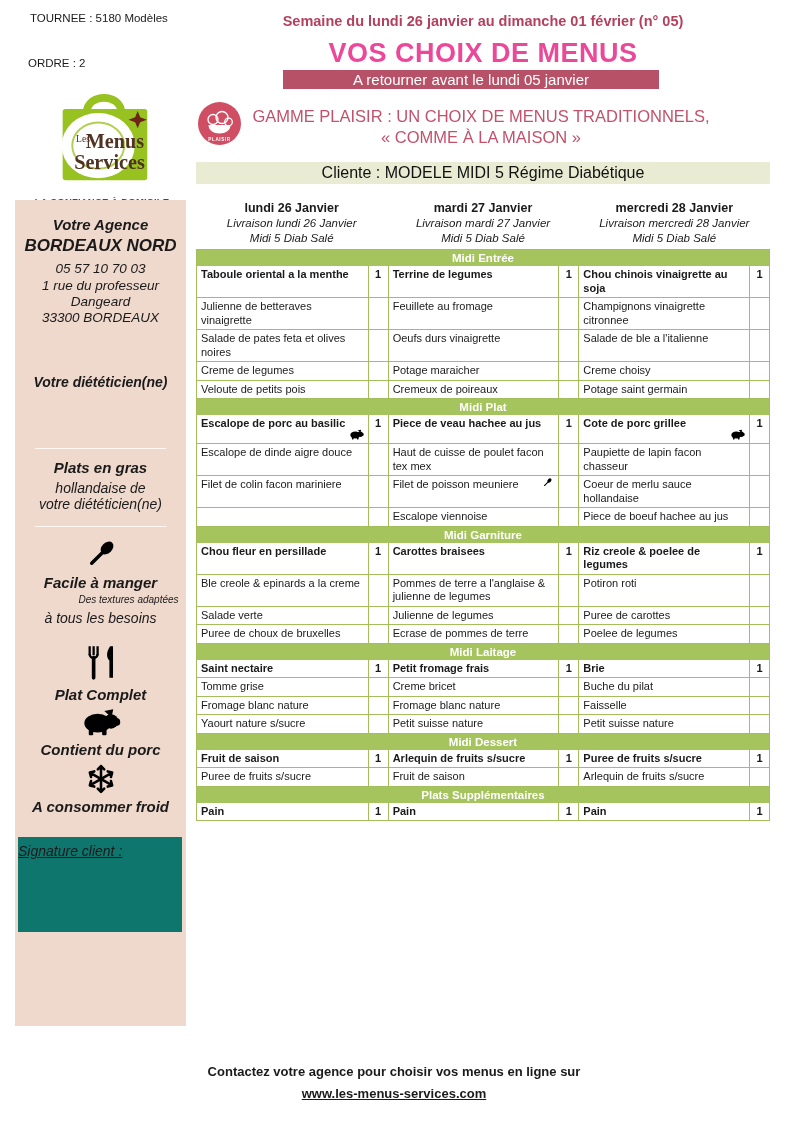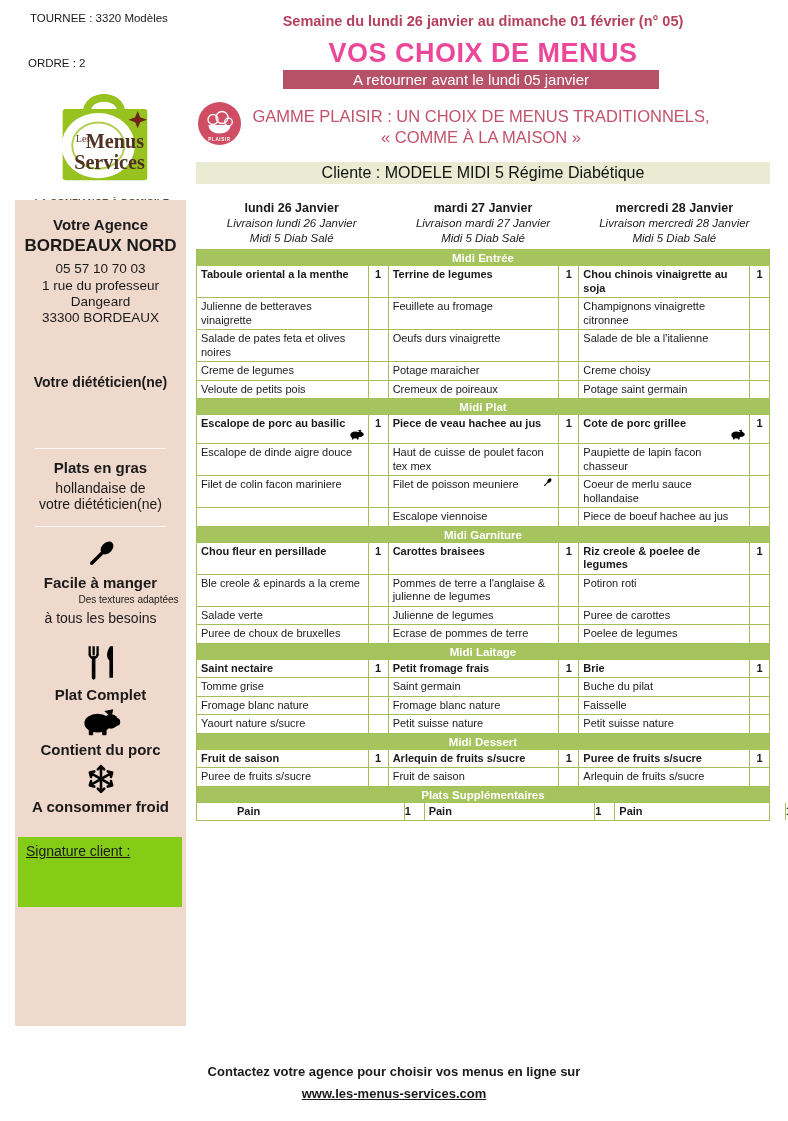--- a/index.html
+++ b/index.html
@@ -37,21 +37,21 @@
   .gamme-icon{left:197px;top:101px;width:45px;height:45px;}
   .gamme-icon svg{width:100%;height:100%;}
   .gamme-text{left:206px;top:106px;width:550px;text-align:center;
               color:#c2526b;font-size:16.5px;line-height:21px;}
 
   .client-band{left:196px;top:162px;width:574px;height:22px;background:var(--sage);
                text-align:center;font-size:16px;line-height:22px;color:#111;}
 
   
   .sidebar{left:15px;top:200px;width:171px;height:826px;background:var(--sidebar-pink);}
-  .sidebar .abs{left:0;width:100%;text-align:center;}
+  .sidebar .abs{left:0;width:100%;text-align:center;font-style:italic;}
   .s-agency-title{top:16px;font-size:15px;font-weight:bold;}
   .s-agency-name{top:36px;font-size:17px;font-weight:bold;}
   .s-phone{top:61px;font-size:13.5px;}
   .s-addr1{top:78px;font-size:13.5px;}
   .s-addr2{top:94px;font-size:13.5px;}
   .s-addr3{top:110px;font-size:13.5px;}
   .s-diet{top:174px;font-size:14px;font-weight:bold;}
   .s-div{left:20px !important;width:131px !important;height:1px;background:#fdf8f4;}
   .s-div1{top:248px;}
   .s-div2{top:326px;}
@@ -63,59 +63,59 @@
   .s-icon-spoon{top:337px;} .s-icon-spoon svg{width:34px;height:34px;}
   .s-easy-title{top:374px;font-size:15px;font-weight:bold;}
   .s-easy-sub1{top:394px;font-size:10px;margin-left:28px;}
   .s-easy-sub2{top:410px;font-size:14px;}
   .s-icon-cutlery{top:442px;} .s-icon-cutlery svg{width:34px;height:40px;}
   .s-complet{top:486px;font-size:15px;font-weight:bold;}
   .s-icon-pig{top:507px;} .s-icon-pig svg{width:40px;height:30px;}
   .s-porc{top:541px;font-size:15px;font-weight:bold;}
   .s-icon-flake{top:564px;} .s-icon-flake svg{width:30px;height:30px;}
   .s-froid{top:598px;font-size:15px;font-weight:bold;}
-  .sig-box{top:637px;left:3px !important;width:164px !important;height:70px;background:#84cc16;
-           text-align:left !important;padding:5px 8px;}
+  .sig-box{top:637px;left:3px !important;width:164px !important;height:95px;background:#0f766e;
+           text-align:left !important;padding:5px 0;}
   .sig-label{font-size:14px;text-decoration:underline;}
 
   
   .menu-area{left:196px;top:200px;width:574px;}
   .day-header{display:grid;grid-template-columns:repeat(3,1fr);padding-bottom:3px;}
   .day{text-align:center;}
   .day-title{font-weight:bold;font-size:12.5px;line-height:16px;}
   .day-sub{font-style:italic;font-size:11.5px;line-height:15px;}
   #menu-table{border:1.5px solid var(--green-border);}
   .section-band{background:var(--green);color:#fff;font-weight:bold;font-size:11.5px;
                 text-align:center;line-height:14px;padding:1px 15px;}
   .menu-row{display:grid;grid-template-columns:repeat(3,1fr 20px);}
   .menu-row .cell{border-bottom:1.5px solid var(--green-border);
                   border-left:1.5px solid var(--green-border);}
   .menu-row .cell:first-child{border-left:none;}
-  #menu-table .menu-row:last-child .cell{border-bottom:none;margin-left:36px;}
+  #menu-table .menu-row:last-child .cell{border-bottom:none;}
   .cell.name{font-size:11px;line-height:13.5px;padding:2px 4px;position:relative;}
   .cell.name.bold{font-weight:bold;}
   .cell.qty{font-size:11px;font-weight:bold;text-align:center;padding-top:2px;}
   .sec-0.r0 .cell,.sec-1.r0 .cell,.sec-2.r0 .cell{min-height:29px;}
   .cell-icon{position:absolute;display:block;}
   .cell-icon svg{width:100%;height:100%;fill:#000;}
   .cell-icon.pig-icon{right:4px;bottom:3px;width:15px;height:11px;}
   .cell-icon.spoon-icon{right:5px;top:1px;width:11px;height:11px;}
 
   
   .footer1{left:0;top:1064px;width:788px;text-align:center;font-weight:bold;font-size:13px;}
   .footer-link{left:0;top:1086px;width:788px;text-align:center;font-weight:bold;
                font-size:13px;}
   .footer-link span{text-decoration:underline;cursor:pointer;}
 </style>
 </head>
 <body>
 
 <div id="page">
 
-  <div class="abs tournee">TOURNEE : 3320 Modèles</div>
+  <div class="abs tournee">TOURNEE : 5180 Modèles</div>
   <div class="abs ordre">ORDRE : 2</div>
   <div class="abs week-title">Semaine du lundi 26 janvier au dimanche 01 février (n° 05)</div>
   <div class="abs main-title">VOS CHOIX DE MENUS</div>
   <div class="abs return-band">A retourner avant le lundi 05 janvier</div>
 
   <div class="abs logo">
     <svg viewBox="0 0 110 104">
       <path d="M37 28 C37 7 73 7 73 28" fill="none" stroke="#97c21f" stroke-width="8"></path>
       <rect x="12" y="24" width="88" height="74" rx="3" fill="#97c21f"></rect>
       <ellipse cx="49" cy="62" rx="38" ry="34" fill="#ffffff"></ellipse>
@@ -363,21 +363,21 @@
           <div class="cell name bold"><span>Saint nectaire</span></div>
           <div class="cell qty">1</div>
           <div class="cell name bold"><span>Petit fromage frais</span></div>
           <div class="cell qty">1</div>
           <div class="cell name bold"><span>Brie</span></div>
           <div class="cell qty">1</div>
         </div>
         <div class="menu-row sec-3 r1">
           <div class="cell name"><span>Tomme grise</span></div>
           <div class="cell qty"></div>
-          <div class="cell name"><span>Saint germain</span></div>
+          <div class="cell name"><span>Creme bricet</span></div>
           <div class="cell qty"></div>
           <div class="cell name"><span>Buche du pilat</span></div>
           <div class="cell qty"></div>
         </div>
         <div class="menu-row sec-3 r2">
           <div class="cell name"><span>Fromage blanc nature</span></div>
           <div class="cell qty"></div>
           <div class="cell name"><span>Fromage blanc nature</span></div>
           <div class="cell qty"></div>
           <div class="cell name"><span>Faisselle</span></div>

